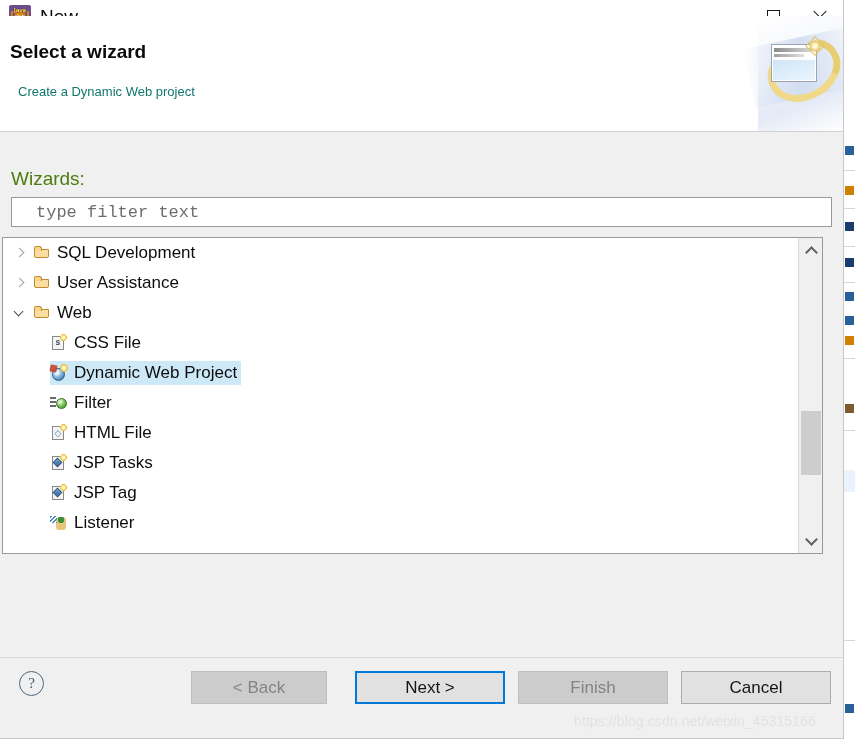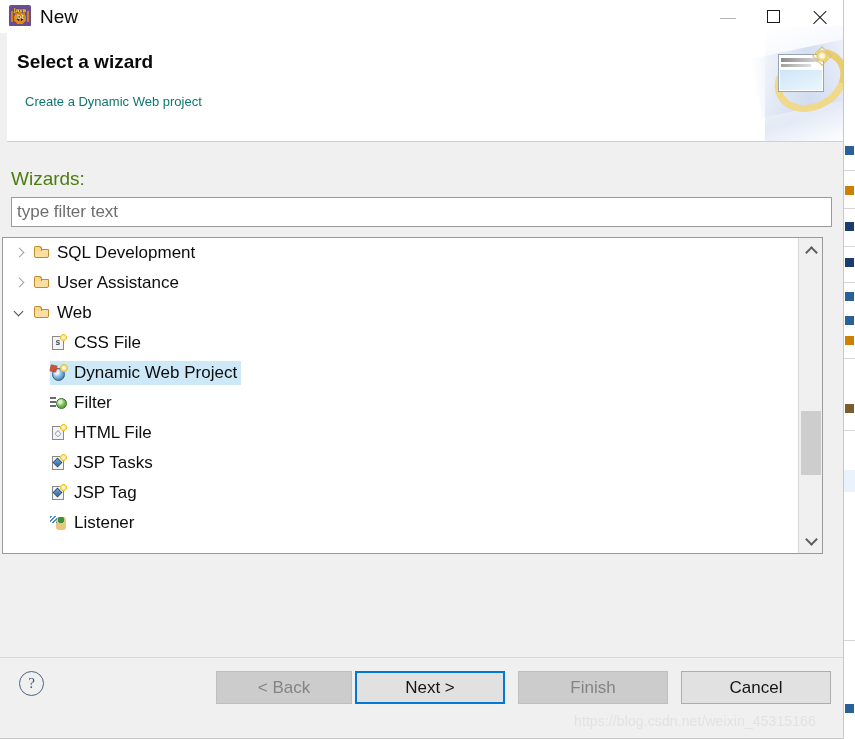--- a/index.html
+++ b/index.html
@@ -159,27 +159,26 @@
     left: 0; top: 8px;
     width: 18px; height: 1.4px;
     background: #1a1a1a;
   }
   #btn-close .glyph::before { transform: rotate(45deg); }
   #btn-close .glyph::after  { transform: rotate(-45deg); }
 
   
   #header {
     position: absolute;
-    left: 0; top: 26px;
+    left: 0; top: 16px;
     width: 100%;
     height: 115px;
     background: #ffffff;
     border-bottom: 1px solid #d0d0d0;
     overflow: hidden;
-    margin-left: 7px;
   }
   #page-title {
     position: absolute;
     left: 10px; top: 25px;
     font-size: 19px;
     font-weight: bold;
     color: #0a0a0a;
   }
   #page-description {
     position: absolute;
@@ -260,24 +259,24 @@
     color: #4d7c0f;
   }
   #filter-input {
     position: absolute;
     left: 11px; top: 48px;
     width: 821px;
     height: 30px;
     box-sizing: border-box;
     background: #ffffff;
     border: 1px solid #9a9a9a;
-    font-family: Liberation Sans, sans-serif;
+    font-family: Liberation Mono, monospace;
     font-size: 17px;
     color: #1c1c1c;
-    padding: 0 5px;
+    padding: 0 24px;
     outline: none;
   }
   #filter-input::placeholder { color: #6e6e6e; opacity: 1; }
 
   
   #tree-panel {
     position: absolute;
     left: 2px; top: 88px;
     width: 821px;
     height: 317px;
@@ -561,21 +560,21 @@
   }
   .dlg-button.disabled {
     background: #cccccc;
     border: 1px solid #bfbfbf;
     color: #848484;
   }
   .dlg-button.default {
     background: #e1e1e1;
     border: 2px solid #0078d7;
   }
-  #btn-back   { left: 216px;  width: 136px; }
+  #btn-back   { left: 191px;  width: 136px; }
   #btn-next   { left: 355px;  width: 150px; }
   #btn-finish { left: 518px;  width: 150px; }
   #btn-cancel { left: 681px;  width: 150px; }
 
   
   #watermark {
     position: absolute;
     left: 574px;
     top: 713px;
     font-size: 14px;

